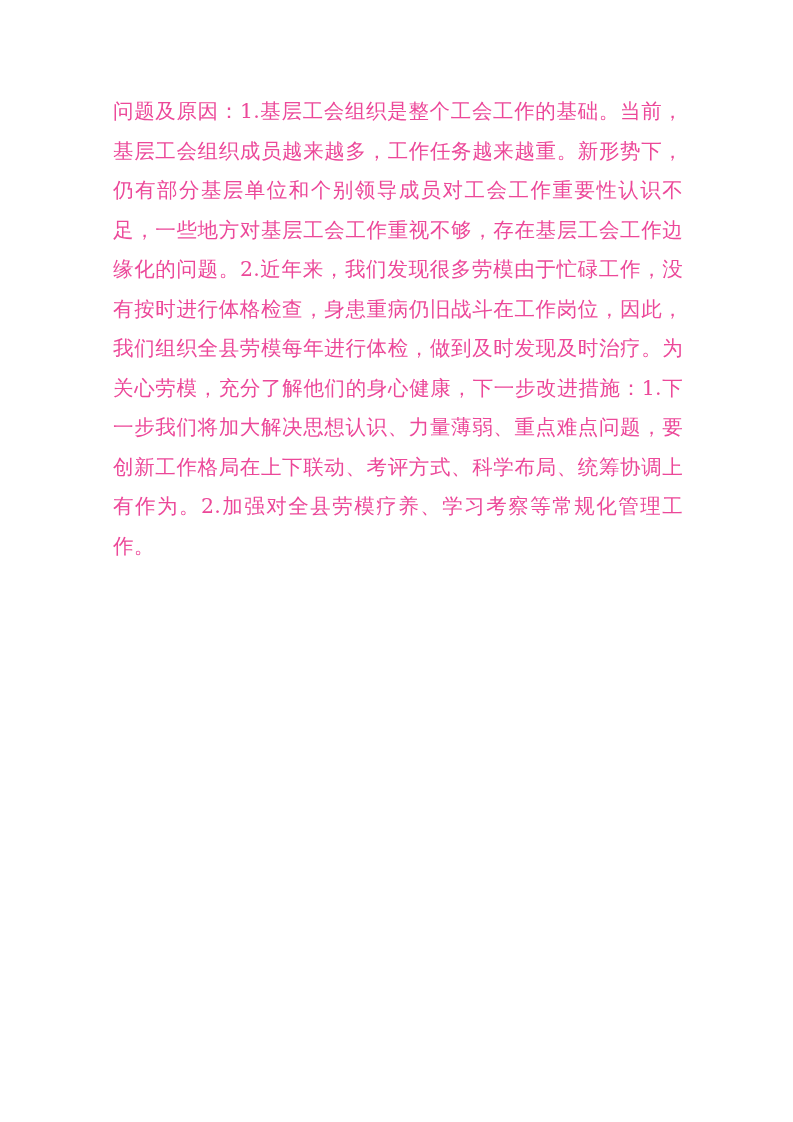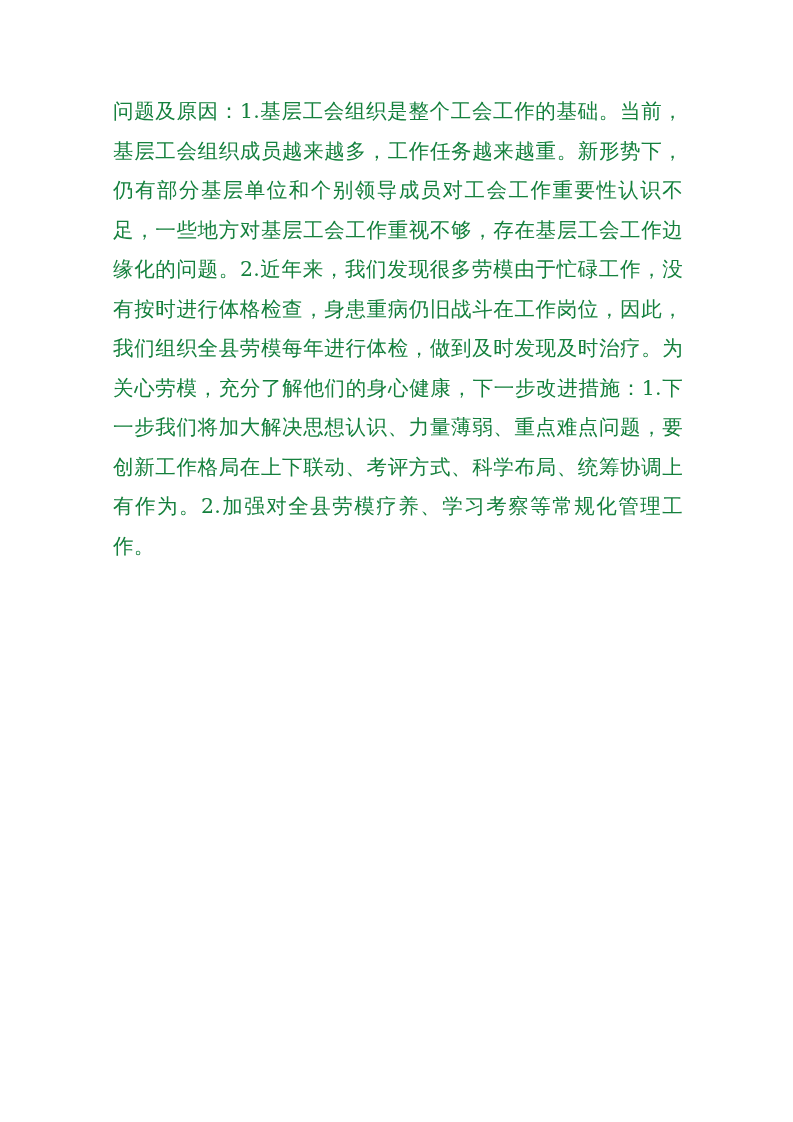--- a/index.html
+++ b/index.html
@@ -26,21 +26,21 @@
     left: 113px;
     top: 92px;
     width: 570px;
   }
   .paragraph {
     font-size: 20.5px;
     line-height: 39.5px;
     text-align: justify;
     text-justify: inter-ideograph;
     letter-spacing: 0.2px;
-    color: #15803d;
+    color: #ec4899;
     margin: 0;
     text-indent: 0;
     word-break: break-all;
   }
 </style>
 </head>
 <body>
 
 <div class="page">
   <div class="doc-body">

